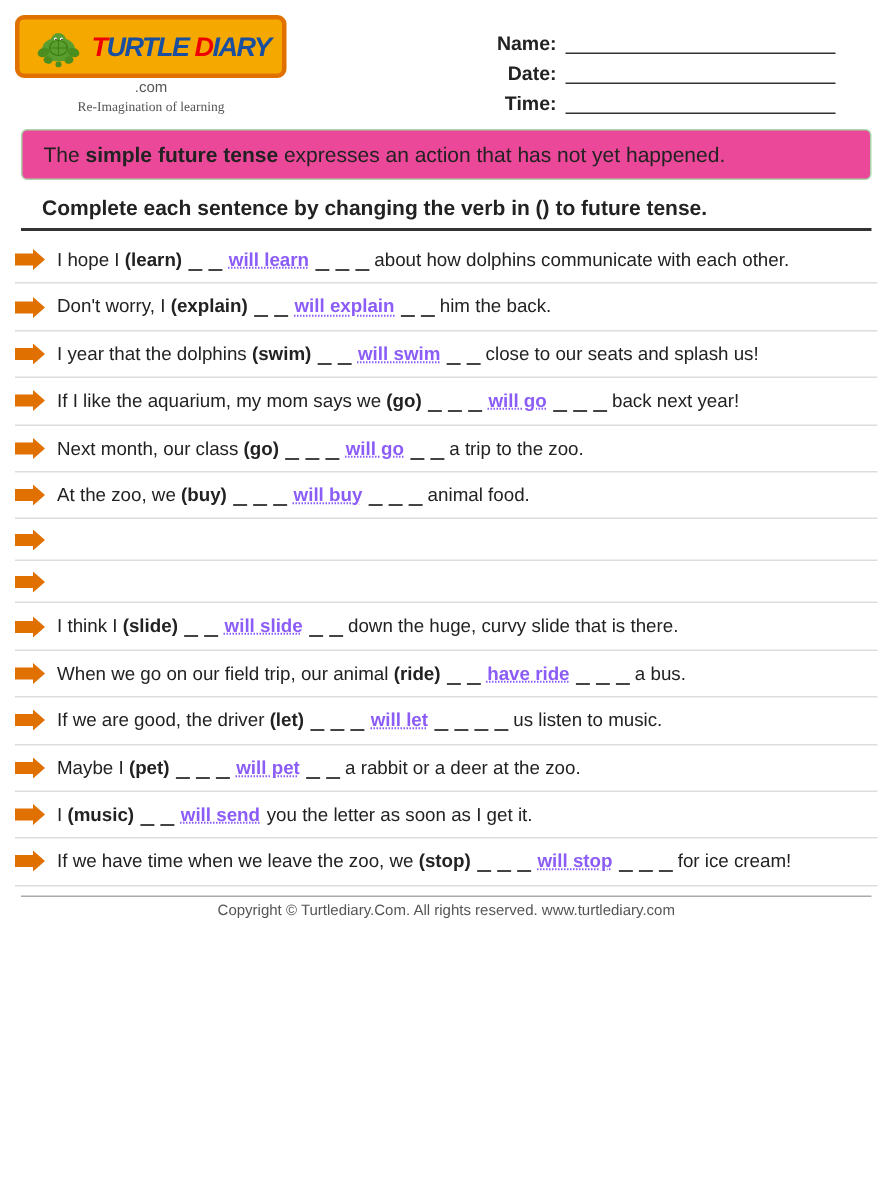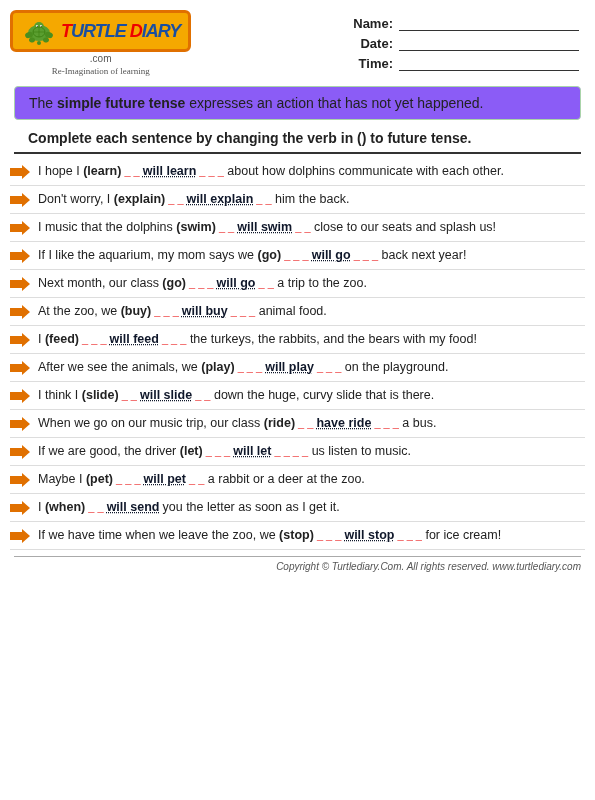--- a/index.html
+++ b/index.html
@@ -9,22 +9,22 @@
       background: #fff;
       width: 595px;
       min-height: 800px;
       color: #222;
     }
 
     
     .header {
       display: flex;
       justify-content: space-between;
-      align-items: center;
-      padding: 10px 16px 6px 10px;
+      align-items: flex-end;
+      padding: 10px 38px 6px 10px;
     }
     .logo-area {
       display: flex;
       flex-direction: column;
       align-items: center;
     }
     .logo-box {
       background: #f5a800;
       border: 3px solid #e07000;
       border-radius: 6px;
@@ -71,21 +71,21 @@
       margin-left: 16px;
     }
     .field-line {
       width: 180px;
       border-bottom: 1.5px solid #333;
       height: 16px;
     }
 
     
     .info-box {
-      background: #8b5cf6;
+      background: #ec4899;
       border: 1.5px solid #aad4aa;
       border-radius: 4px;
       margin: 4px 14px 6px 14px;
       padding: 8px 14px;
       font-size: 14px;
       color: #222;
     }
 
     
     .instructions {
@@ -115,41 +115,40 @@
       margin-right: 6px;
       display: flex;
       align-items: center;
     }
     .sentence-text {
       font-size: 12.5px;
       line-height: 1.4;
       flex: 1;
     }
     .answer {
-      color: #0f172a;
+      color: #8b5cf6;
       font-weight: bold;
       text-decoration: underline;
       text-decoration-style: dotted;
       font-size: 12.5px;
     }
     .blanks {
-      color: #ef4444;
-      font-size: 11px;
+      color: #000000;
+      font-size: 16px;
       text-align: center;
     }
 
     
     .footer {
-      text-align: right;
+      text-align: center;
       font-size: 10px;
       color: #555;
       border-top: 1.5px solid #aaa;
       margin: 6px 14px 0 14px;
       padding: 4px 0 6px 0;
-      font-style: italic;
     }
   </style>
 </head>
 <body>
 
 <div class="header">
   <div class="logo-area">
     <div class="logo-box">
 
       <svg class="logo-turtle" viewBox="0 0 36 28" xmlns="http://www.w3.org/2000/svg">
@@ -217,21 +216,21 @@
   </svg>
       </div>
       <span class="sentence-text"><span>Don't worry, I </span><strong>(explain)</strong><span class="blanks"> _ _ </span><span class="answer">will explain</span><span class="blanks"> _ _</span><span> him the back.</span></span>
     </div>
     <div class="sentence-row">
       <div class="arrow-icon">
         <svg width="20" height="14" viewBox="0 0 20 14" xmlns="http://www.w3.org/2000/svg">
     <polygon points="0,3 12,3 12,0 20,7 12,14 12,11 0,11" fill="#e07000"></polygon>
   </svg>
       </div>
-      <span class="sentence-text"><span>I music that the dolphins </span><strong>(swim)</strong><span class="blanks"> _ _ </span><span class="answer">will swim</span><span class="blanks"> _ _</span><span> close to our seats and splash us!</span></span>
+      <span class="sentence-text"><span>I year that the dolphins </span><strong>(swim)</strong><span class="blanks"> _ _ </span><span class="answer">will swim</span><span class="blanks"> _ _</span><span> close to our seats and splash us!</span></span>
     </div>
     <div class="sentence-row">
       <div class="arrow-icon">
         <svg width="20" height="14" viewBox="0 0 20 14" xmlns="http://www.w3.org/2000/svg">
     <polygon points="0,3 12,3 12,0 20,7 12,14 12,11 0,11" fill="#e07000"></polygon>
   </svg>
       </div>
       <span class="sentence-text"><span>If I like the aquarium, my mom says we </span><strong>(go)</strong><span class="blanks"> _ _ _ </span><span class="answer">will go</span><span class="blanks"> _ _ _</span><span> back next year!</span></span>
     </div>
     <div class="sentence-row">
@@ -249,45 +248,43 @@
   </svg>
       </div>
       <span class="sentence-text"><span>At the zoo, we </span><strong>(buy)</strong><span class="blanks"> _ _ _ </span><span class="answer">will buy</span><span class="blanks"> _ _ _</span><span> animal food.</span></span>
     </div>
     <div class="sentence-row">
       <div class="arrow-icon">
         <svg width="20" height="14" viewBox="0 0 20 14" xmlns="http://www.w3.org/2000/svg">
     <polygon points="0,3 12,3 12,0 20,7 12,14 12,11 0,11" fill="#e07000"></polygon>
   </svg>
       </div>
-      <span class="sentence-text"><span>I </span><strong>(feed)</strong><span class="blanks"> _ _ _ </span><span class="answer">will feed</span><span class="blanks"> _ _ _</span><span> the turkeys, the rabbits, and the bears with my food!</span></span>
-    </div>
-    <div class="sentence-row">
-      <div class="arrow-icon">
-        <svg width="20" height="14" viewBox="0 0 20 14" xmlns="http://www.w3.org/2000/svg">
-    <polygon points="0,3 12,3 12,0 20,7 12,14 12,11 0,11" fill="#e07000"></polygon>
-  </svg>
-      </div>
-      <span class="sentence-text"><span>After we see the animals, we </span><strong>(play)</strong><span class="blanks"> _ _ _ </span><span class="answer">will play</span><span class="blanks"> _ _ _</span><span> on the playground.</span></span>
+    </div>
+    <div class="sentence-row">
+      <div class="arrow-icon">
+        <svg width="20" height="14" viewBox="0 0 20 14" xmlns="http://www.w3.org/2000/svg">
+    <polygon points="0,3 12,3 12,0 20,7 12,14 12,11 0,11" fill="#e07000"></polygon>
+  </svg>
+      </div>
     </div>
     <div class="sentence-row">
       <div class="arrow-icon">
         <svg width="20" height="14" viewBox="0 0 20 14" xmlns="http://www.w3.org/2000/svg">
     <polygon points="0,3 12,3 12,0 20,7 12,14 12,11 0,11" fill="#e07000"></polygon>
   </svg>
       </div>
       <span class="sentence-text"><span>I think I </span><strong>(slide)</strong><span class="blanks"> _ _ </span><span class="answer">will slide</span><span class="blanks"> _ _</span><span> down the huge, curvy slide that is there.</span></span>
     </div>
     <div class="sentence-row">
       <div class="arrow-icon">
         <svg width="20" height="14" viewBox="0 0 20 14" xmlns="http://www.w3.org/2000/svg">
     <polygon points="0,3 12,3 12,0 20,7 12,14 12,11 0,11" fill="#e07000"></polygon>
   </svg>
       </div>
-      <span class="sentence-text"><span>When we go on our music trip, our class </span><strong>(ride)</strong><span class="blanks"> _ _ </span><span class="answer">have ride</span><span class="blanks"> _ _ _</span><span> a bus.</span></span>
+      <span class="sentence-text"><span>When we go on our field trip, our animal </span><strong>(ride)</strong><span class="blanks"> _ _ </span><span class="answer">have ride</span><span class="blanks"> _ _ _</span><span> a bus.</span></span>
     </div>
     <div class="sentence-row">
       <div class="arrow-icon">
         <svg width="20" height="14" viewBox="0 0 20 14" xmlns="http://www.w3.org/2000/svg">
     <polygon points="0,3 12,3 12,0 20,7 12,14 12,11 0,11" fill="#e07000"></polygon>
   </svg>
       </div>
       <span class="sentence-text"><span>If we are good, the driver </span><strong>(let)</strong><span class="blanks"> _ _ _ </span><span class="answer">will let</span><span class="blanks"> _ _ _ _</span><span> us listen to music.</span></span>
     </div>
     <div class="sentence-row">
@@ -297,21 +294,21 @@
   </svg>
       </div>
       <span class="sentence-text"><span>Maybe I </span><strong>(pet)</strong><span class="blanks"> _ _ _ </span><span class="answer">will pet</span><span class="blanks"> _ _</span><span> a rabbit or a deer at the zoo.</span></span>
     </div>
     <div class="sentence-row">
       <div class="arrow-icon">
         <svg width="20" height="14" viewBox="0 0 20 14" xmlns="http://www.w3.org/2000/svg">
     <polygon points="0,3 12,3 12,0 20,7 12,14 12,11 0,11" fill="#e07000"></polygon>
   </svg>
       </div>
-      <span class="sentence-text"><span>I </span><strong>(when)</strong><span class="blanks"> _ _ </span><span class="answer">will send</span><span class="blanks"> </span><span> you the letter as soon as I get it.</span></span>
+      <span class="sentence-text"><span>I </span><strong>(music)</strong><span class="blanks"> _ _ </span><span class="answer">will send</span><span class="blanks"> </span><span> you the letter as soon as I get it.</span></span>
     </div>
     <div class="sentence-row">
       <div class="arrow-icon">
         <svg width="20" height="14" viewBox="0 0 20 14" xmlns="http://www.w3.org/2000/svg">
     <polygon points="0,3 12,3 12,0 20,7 12,14 12,11 0,11" fill="#e07000"></polygon>
   </svg>
       </div>
       <span class="sentence-text"><span>If we have time when we leave the zoo, we </span><strong>(stop)</strong><span class="blanks"> _ _ _ </span><span class="answer">will stop</span><span class="blanks"> _ _ _</span><span> for ice cream!</span></span>
     </div>
   </div>

